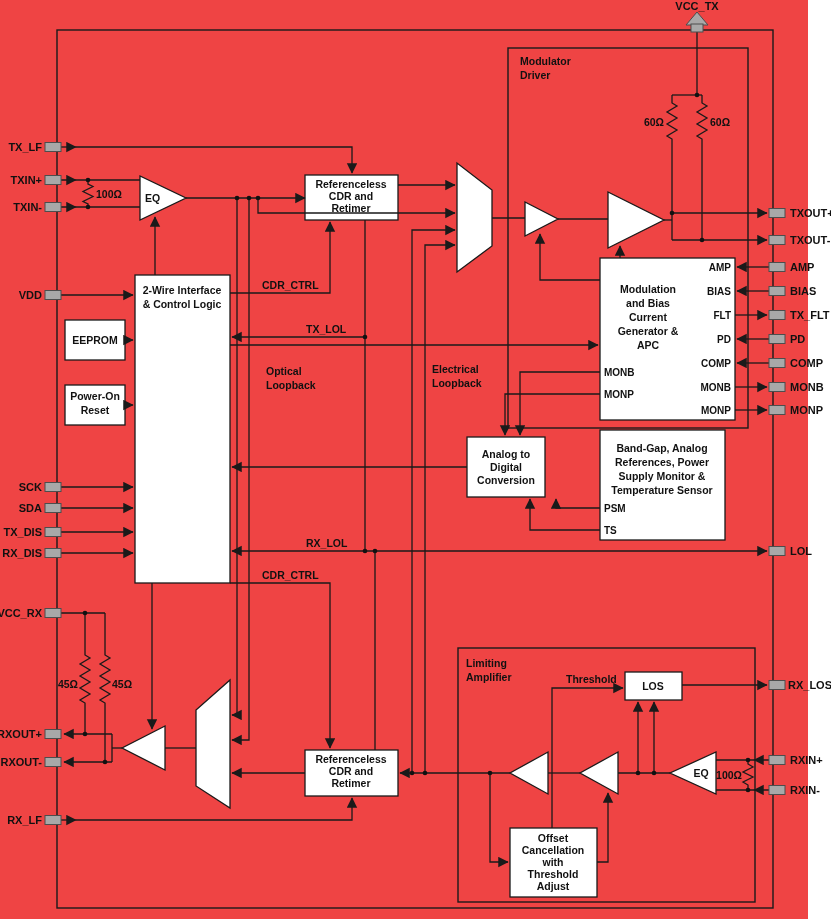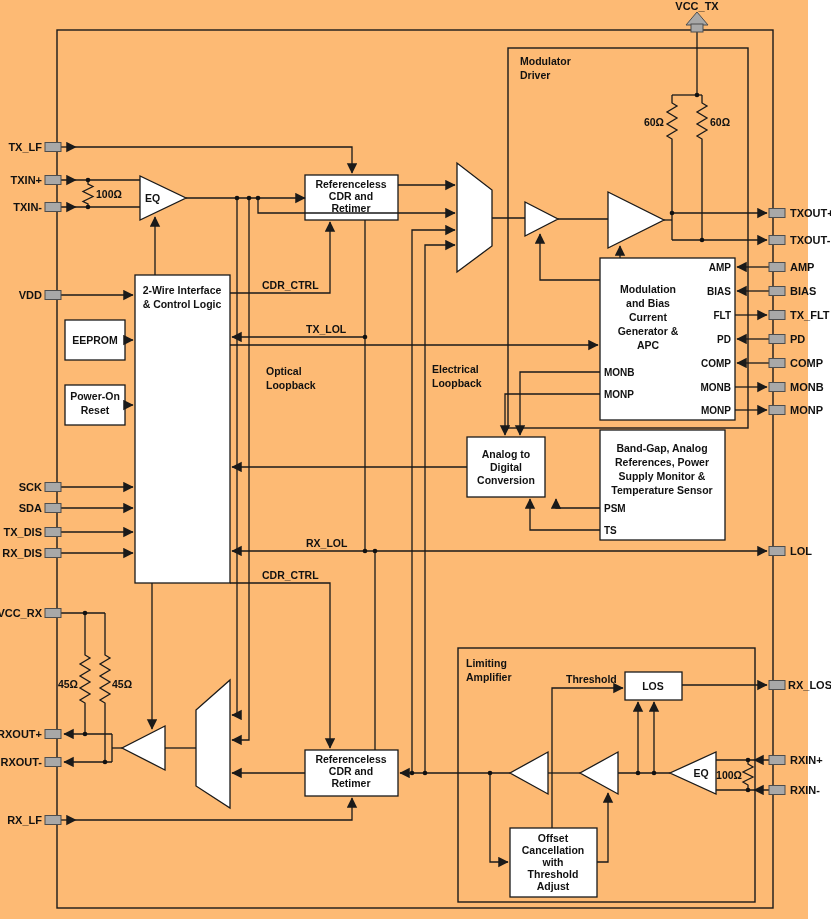--- a/index.html
+++ b/index.html
@@ -1,16 +1,16 @@
 <!DOCTYPE html>
 <html><head>
 <meta charset="utf-8">
 <style>
   html,body{margin:0;padding:0;background:#ffffff;}
-  .stage{width:808px;height:919px;position:relative;background:#fdba74;}
+  .stage{width:808px;height:919px;position:relative;background:#ef4444;}
   svg text{font-family:"Liberation Sans","DejaVu Sans",sans-serif;font-weight:bold;fill:#111111;}
   .t11{font-size:11px;}
   .t10{font-size:10.5px;}
   .t9{font-size:10px;}
   .wire{stroke:#1a1a1a;stroke-width:1.3;fill:none;}
   .box{fill:#ffffff;stroke:#1a1a1a;stroke-width:1.3;}
   .container{fill:none;stroke:#1a1a1a;stroke-width:1.4;}
   .tri{fill:#ffffff;stroke:#1a1a1a;stroke-width:1.3;}
   .pad{fill:#a8a8a8;stroke:#4d4d4d;stroke-width:1;}
   .dot{fill:#111111;}

